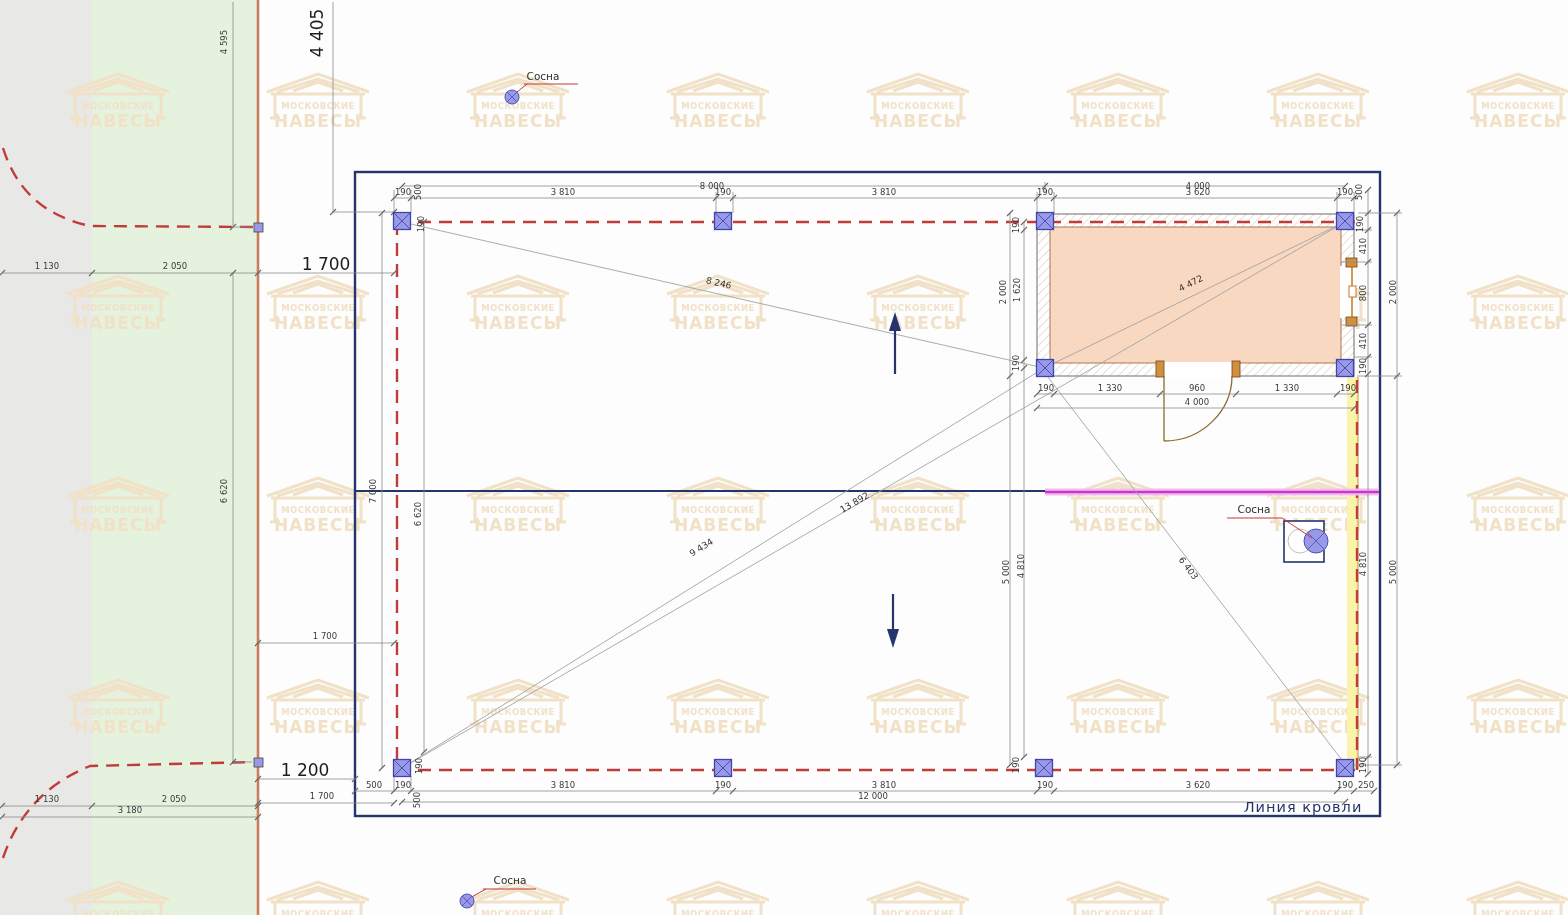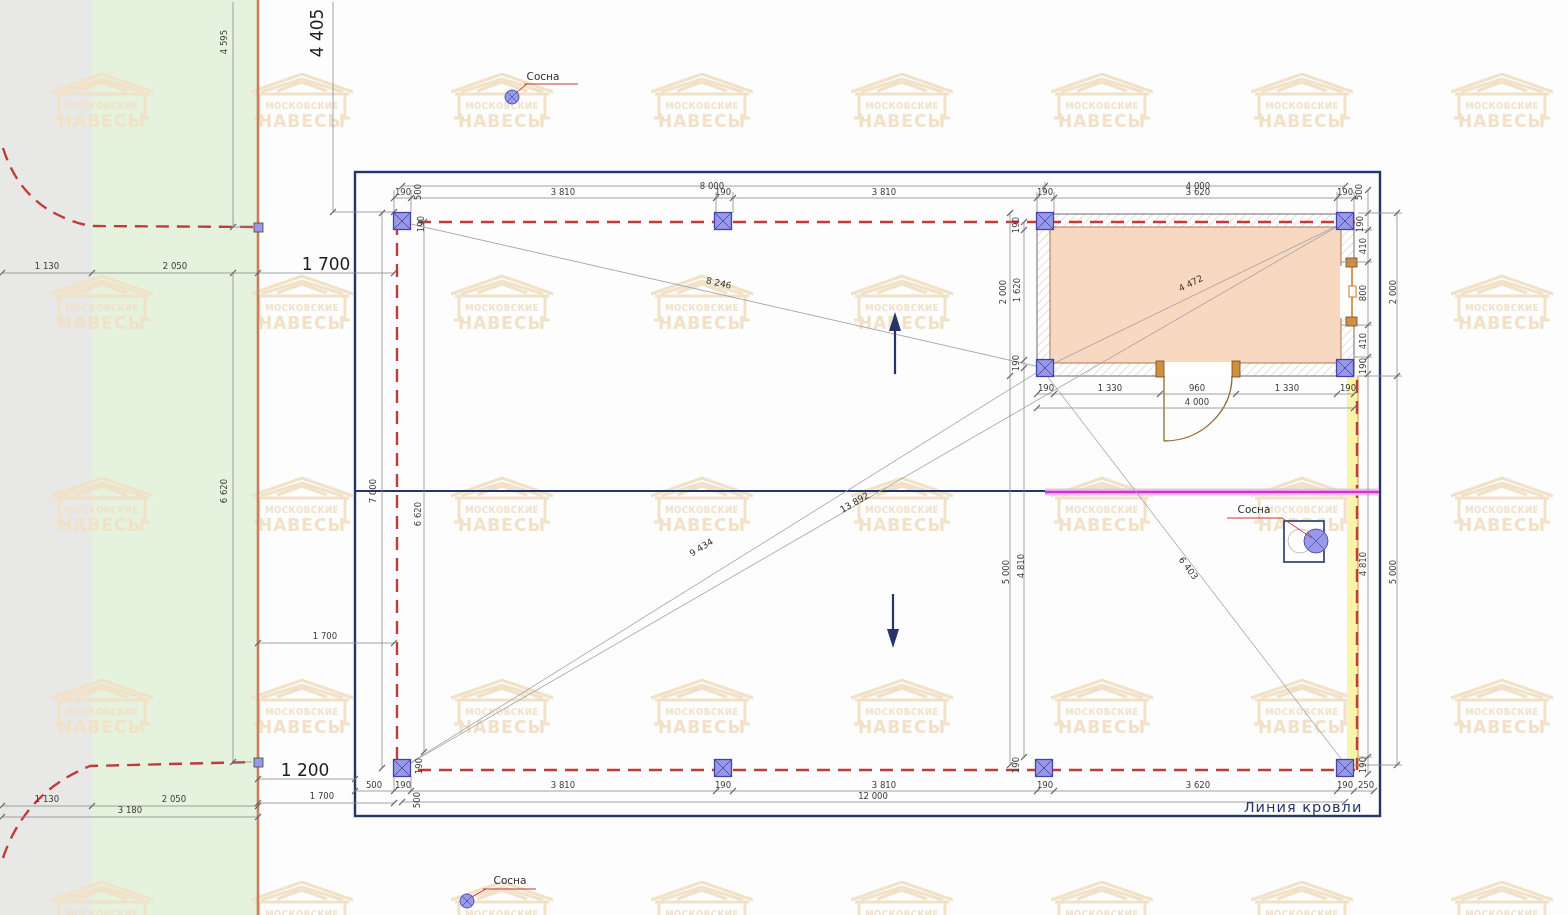--- a/index.html
+++ b/index.html
@@ -1,21 +1,21 @@
 <!DOCTYPE html>
 <html style="--navy: #25356b; --dashRed: #c23b3b; --colFill: #989ae8; --colStroke: #4343ae; --peach: #f9d8c2; --magenta: #c838c8; --magentaHalo: #f2bcee; --yellow: #faf4aa; --boundary: #c97f5d; --grayBand: #e8e8e6; --greenBand: #e5f2dd; --watermark: #f0e1c7; --dimGray: #8a8a8a; --wood: #c87820;"><head>
 <meta charset="utf-8">
 <style>
   html,body{margin:0;padding:0;background:#ffffff;}
   #stage{position:relative;width:1568px;height:915px;overflow:hidden;background:#fdfdfd;
          font-family:"DejaVu Sans",sans-serif;}
   .band{position:absolute;top:0;height:915px;}
   #band-gray{left:0;width:92px;background:var(--grayBand);}
   #band-green{left:92px;width:166px;background:var(--greenBand);}
-  #wm{position:absolute;left:0;top:0;width:1504px;height:915px;}
+  #wm{position:absolute;left:16px;top:0;width:1504px;height:915px;}
   .wm-tile{position:absolute;width:110px;height:70px;pointer-events:none;}
   .wm1{font:bold 8.5px "DejaVu Sans",sans-serif;fill:var(--watermark);text-anchor:middle;letter-spacing:.5px;}
   .wm2{font:bold 17px "DejaVu Sans",sans-serif;fill:var(--watermark);text-anchor:middle;letter-spacing:1px;}
   #plan{position:absolute;left:0;top:0;}
   .border{fill:none;stroke:var(--navy);stroke-width:2.4;}
   .navyline{stroke:var(--navy);stroke-width:2;fill:none;}
   .dashred{stroke:var(--dashRed);stroke-width:2.4;fill:none;stroke-dasharray:13 8;}
   .dim{stroke:var(--dimGray);stroke-width:0.8;fill:none;}
   .tick{stroke:#666;stroke-width:1.1;fill:none;}
   .dimt{font-size:8.5px;fill:#3b3b3b;text-anchor:middle;}

